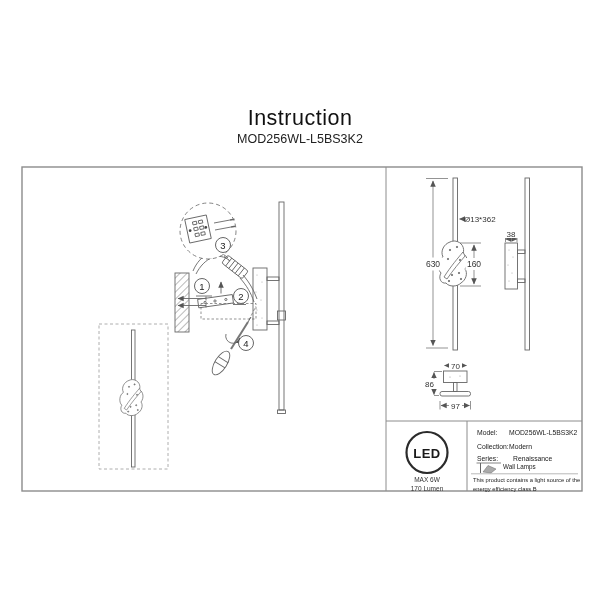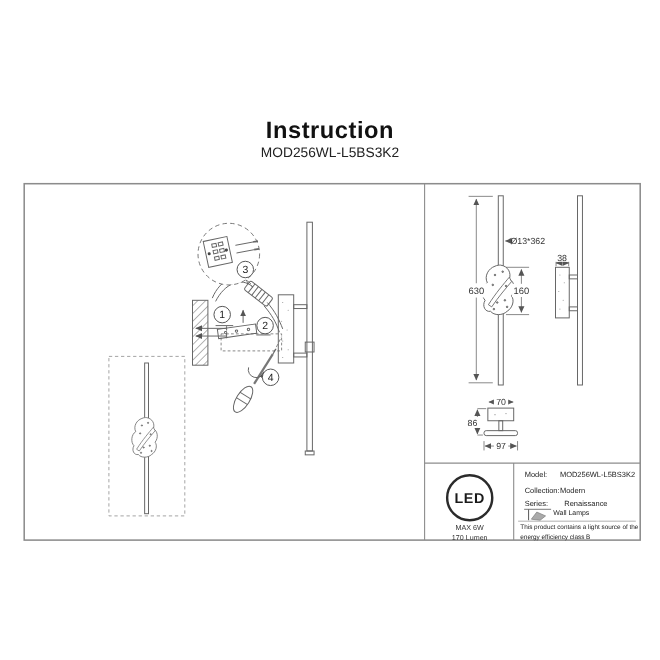--- a/index.html
+++ b/index.html
@@ -1,19 +1,19 @@
 <!DOCTYPE html>
 <html><head>
 <meta charset="utf-8">
 <style>
   html,body{margin:0;padding:0;background:#fff;}
   .page{position:relative;width:600px;height:600px;background:#fff;overflow:hidden;
         font-family:"Liberation Sans",sans-serif;color:#1a1a1a;}
   .title{position:absolute;left:0;top:106px;width:600px;text-align:center;
-         font-size:21.5px;font-weight:700;letter-spacing:.5px;color:#111;}
+         font-size:21.5px;font-weight:400;letter-spacing:.5px;color:#111;}
   .subtitle{position:absolute;left:0;top:132px;width:600px;text-align:center;
             font-size:12.5px;color:#222;}
   svg{position:absolute;left:0;top:0;}
   .dimtext{font-family:"Liberation Sans",sans-serif;font-size:8.5px;fill:#333;}
   .smalldim{font-family:"Liberation Sans",sans-serif;font-size:8px;fill:#333;}
   .steptext{font-family:"Liberation Sans",sans-serif;font-size:9.5px;fill:#222;}
   .tbl{position:absolute;font-size:6.8px;line-height:1;color:#222;white-space:nowrap;}
   .note{position:absolute;left:473px;top:476px;width:108px;font-size:5.8px;
         line-height:1.5;color:#222;white-space:normal;}
 </style>

